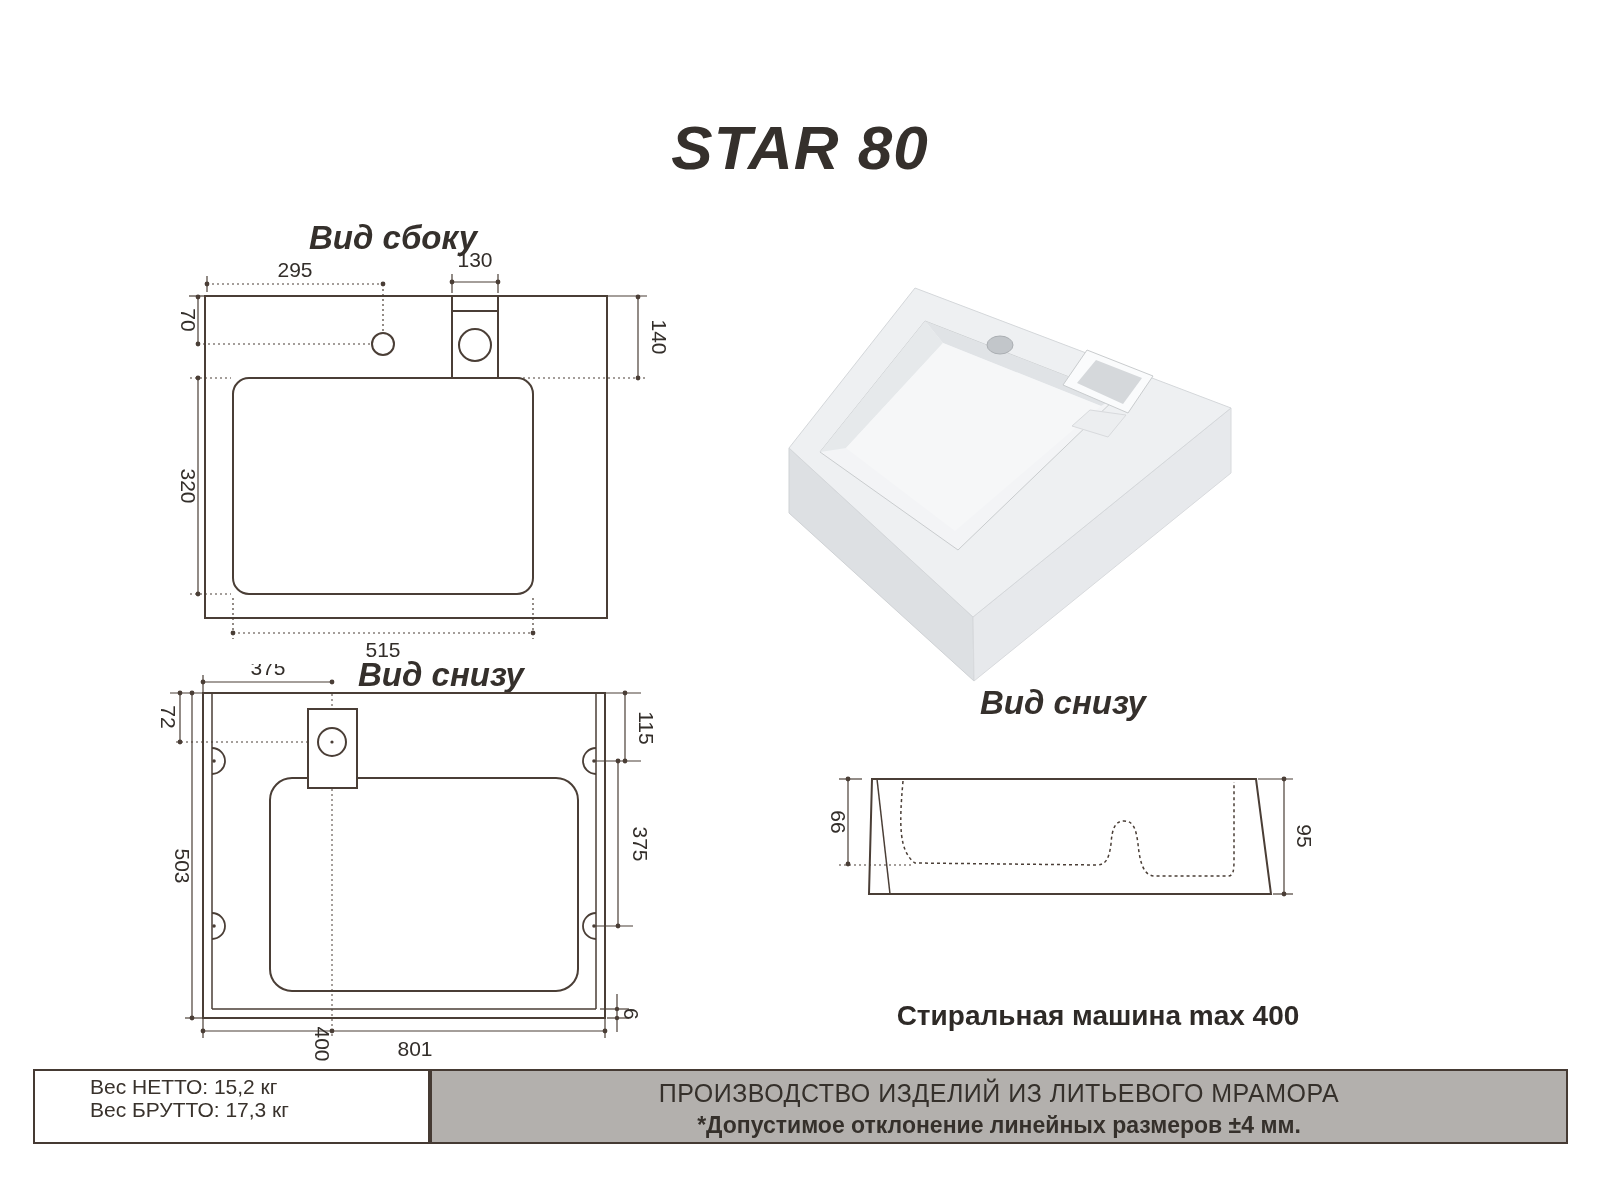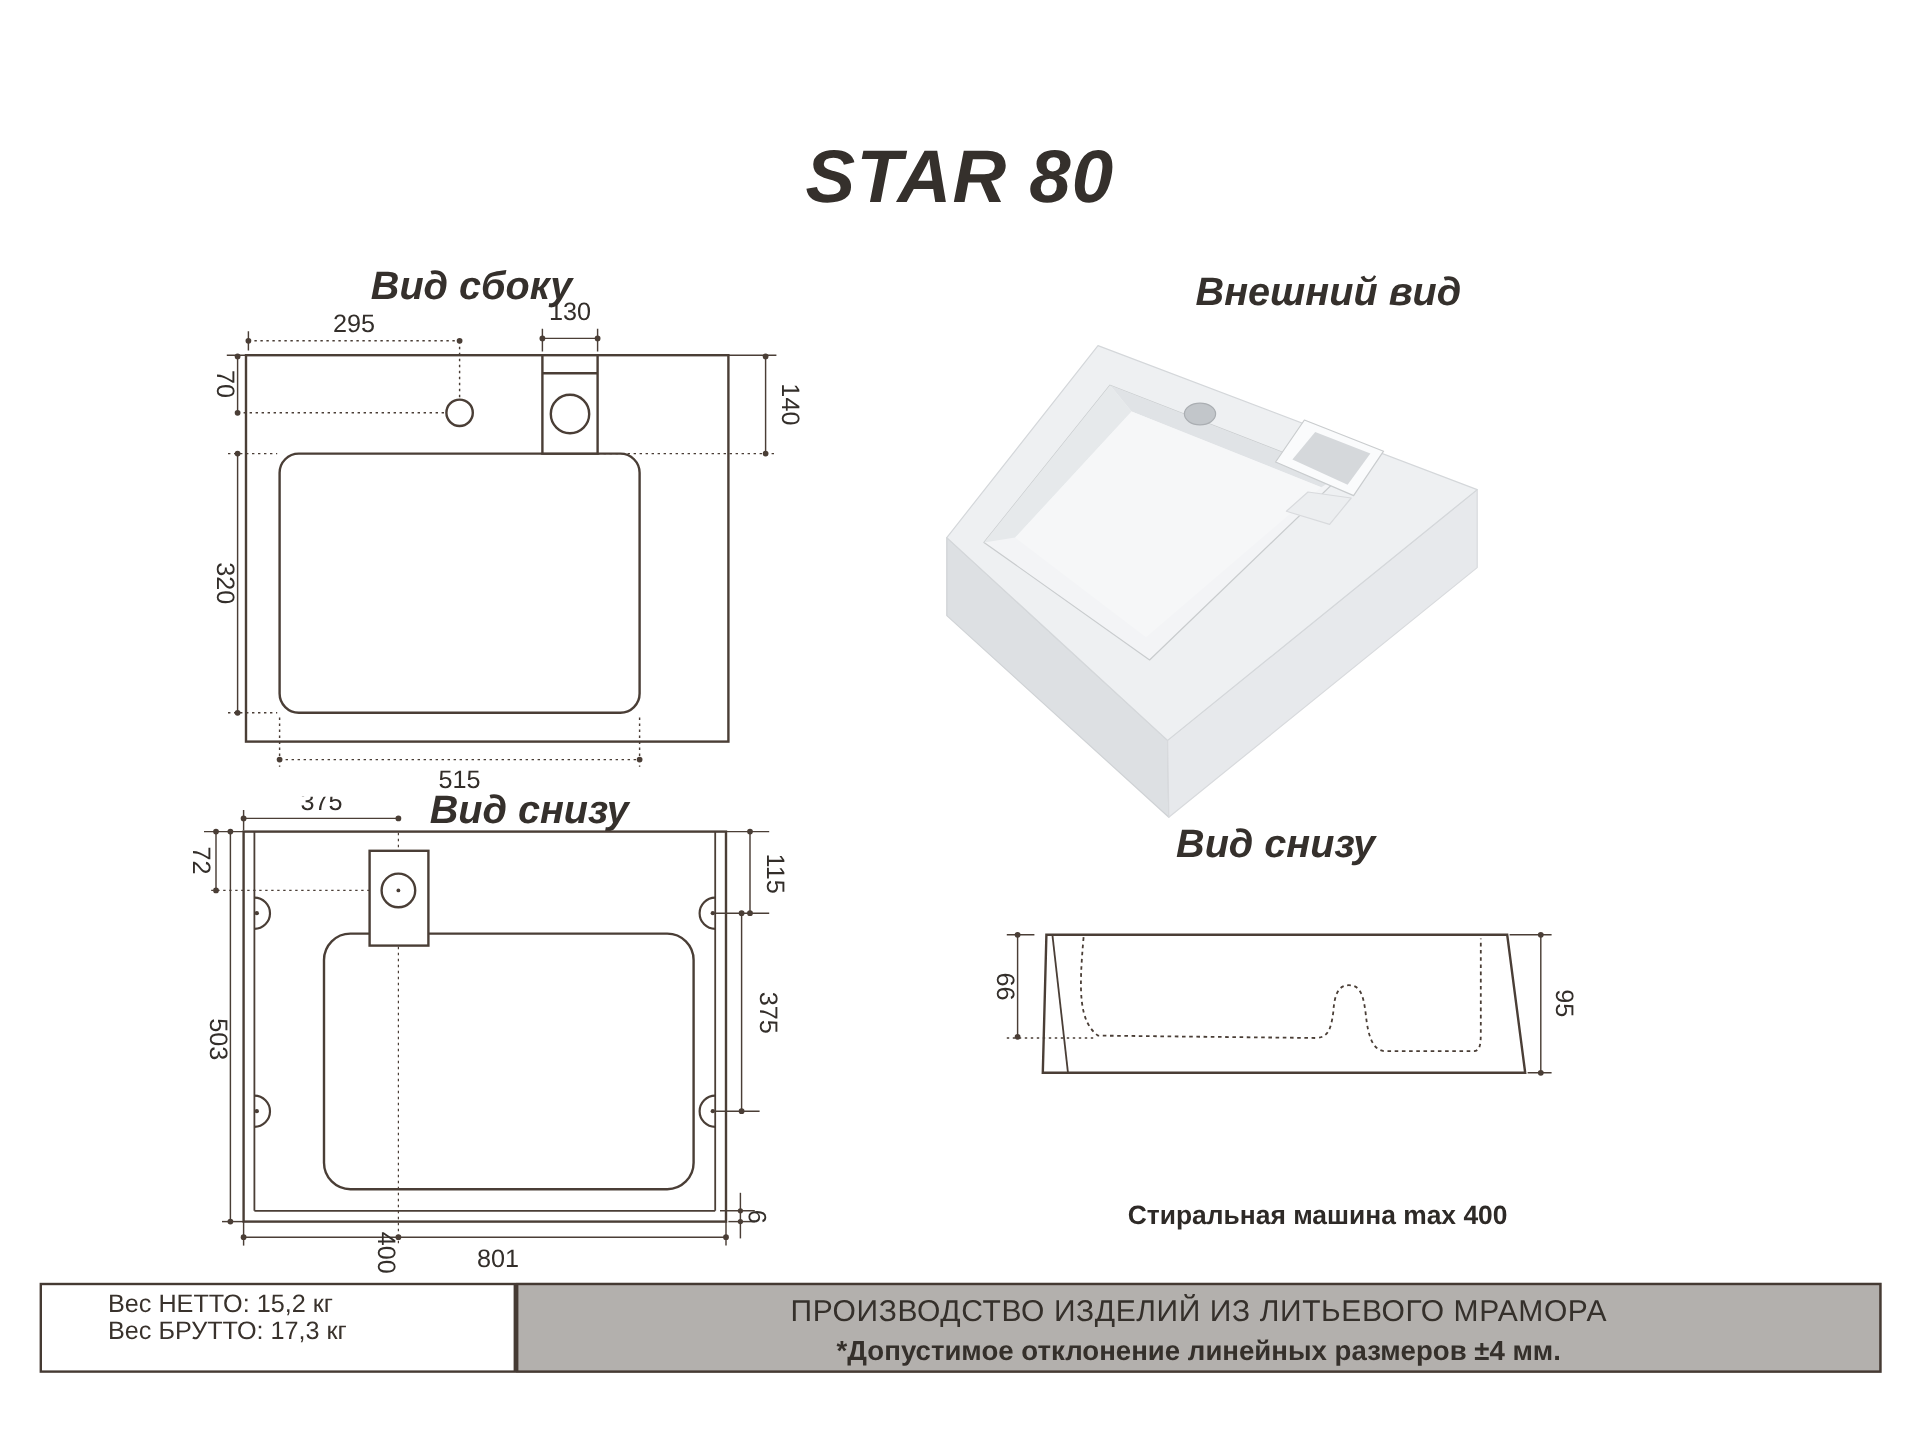--- a/index.html
+++ b/index.html
@@ -2,39 +2,38 @@
 <html><head>
 <meta charset="utf-8">
 <style>
   html,body{margin:0;padding:0;background:#ffffff;}
   #page{position:relative;width:1600px;height:1200px;background:#ffffff;overflow:hidden;
         font-family:"Liberation Sans","DejaVu Sans",sans-serif;color:#332e2a;margin-top:16px;}
   .abs{position:absolute;white-space:nowrap;}
   .ctr{transform:translateX(-50%);}
   .page-title{font-size:62px;font-weight:bold;font-style:italic;letter-spacing:1px;color:#35302c;}
   .view-title{font-size:33px;font-weight:bold;font-style:italic;color:#35302c;}
-  .washer-note{font-size:22px;font-weight:bold;color:#2e2a27;}
+  .washer-note{font-size:28px;font-weight:bold;color:#2e2a27;}
   svg text{font-family:"Liberation Sans","DejaVu Sans",sans-serif;fill:#332e2a;}
   .dimtxt{font-size:21px;}
   .footer-box{position:absolute;box-sizing:border-box;border:2px solid #453a33;}
   .footer-left{background:#ffffff;padding:4px 0 4px 55px;font-size:21px;line-height:23px;color:#39322c;}
   .footer-right{background:#b3b0ad;text-align:center;color:#35302b;}
   .footer-right .l1{font-size:25px;margin-top:8px;letter-spacing:0.5px;}
   .footer-right .l2{font-size:23px;margin-top:4px;font-weight:bold;}
 </style>
 </head>
 <body>
 
 <div id="page">
 
   <div class="abs ctr page-title" style="left:800px;top:96px;">STAR 80</div>
 
   <div class="abs ctr view-title" style="left:393px;top:203px;">Вид сбоку</div>
   <div class="abs ctr view-title" style="left:441px;top:640px;">Вид снизу</div>
-  <div class="abs ctr view-title" style="left:1107px;top:208px;">Внешний вид</div>
   <div class="abs ctr view-title" style="left:1063px;top:668px;">Вид снизу</div>
 
   <svg class="abs" style="left:140px;top:232px;" width="540" height="418" viewBox="140 232 540 418">
     <g stroke="#4a3e36" fill="none" stroke-width="2">
       <rect x="205" y="280" width="402" height="322"></rect>
       <rect x="233" y="362" width="300" height="216" rx="16"></rect>
       <rect x="452" y="280" width="46" height="82" fill="#ffffff"></rect>
       <line x1="452" y1="295" x2="498" y2="295"></line>
       <circle cx="475" cy="329" r="16"></circle>
       <circle cx="383" cy="328" r="11"></circle>

